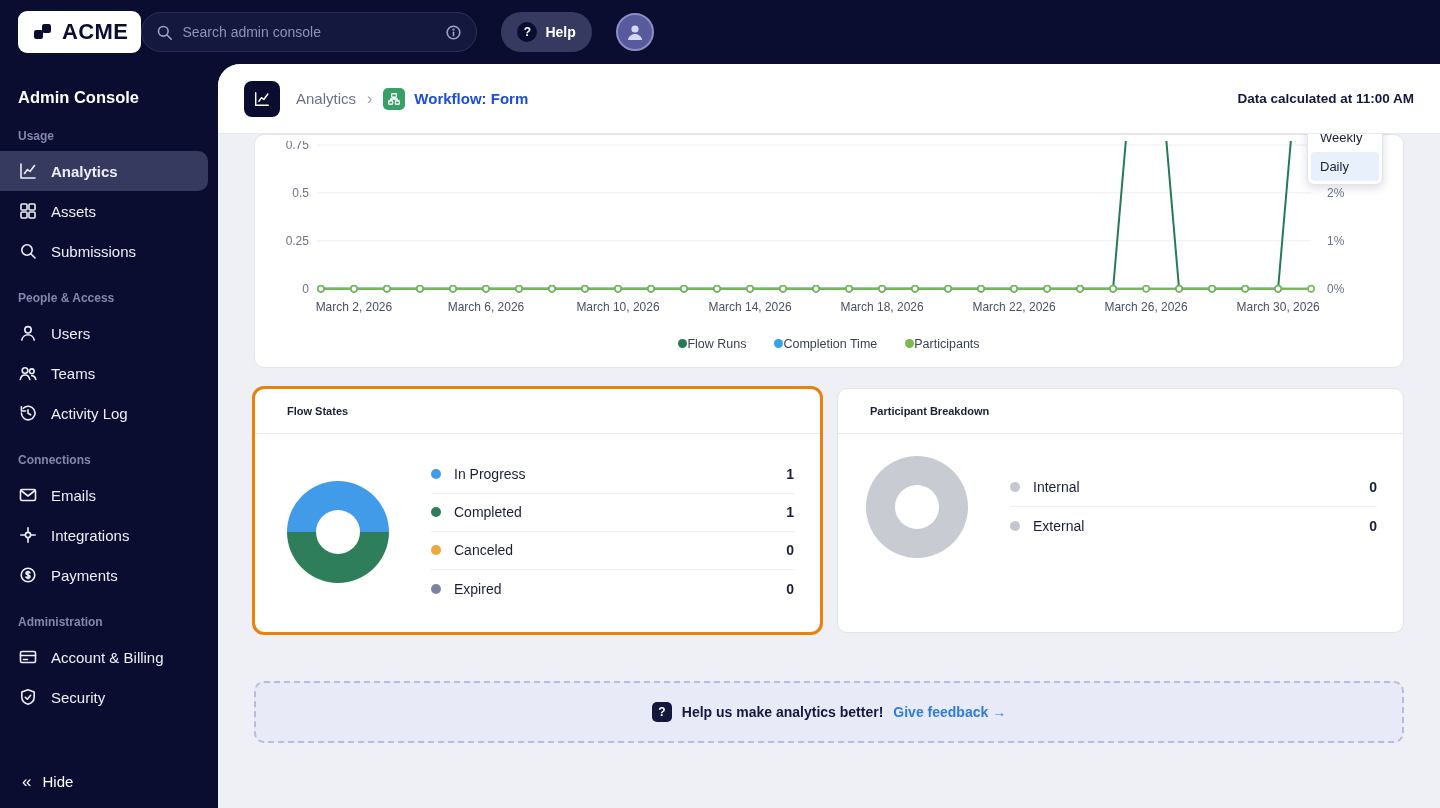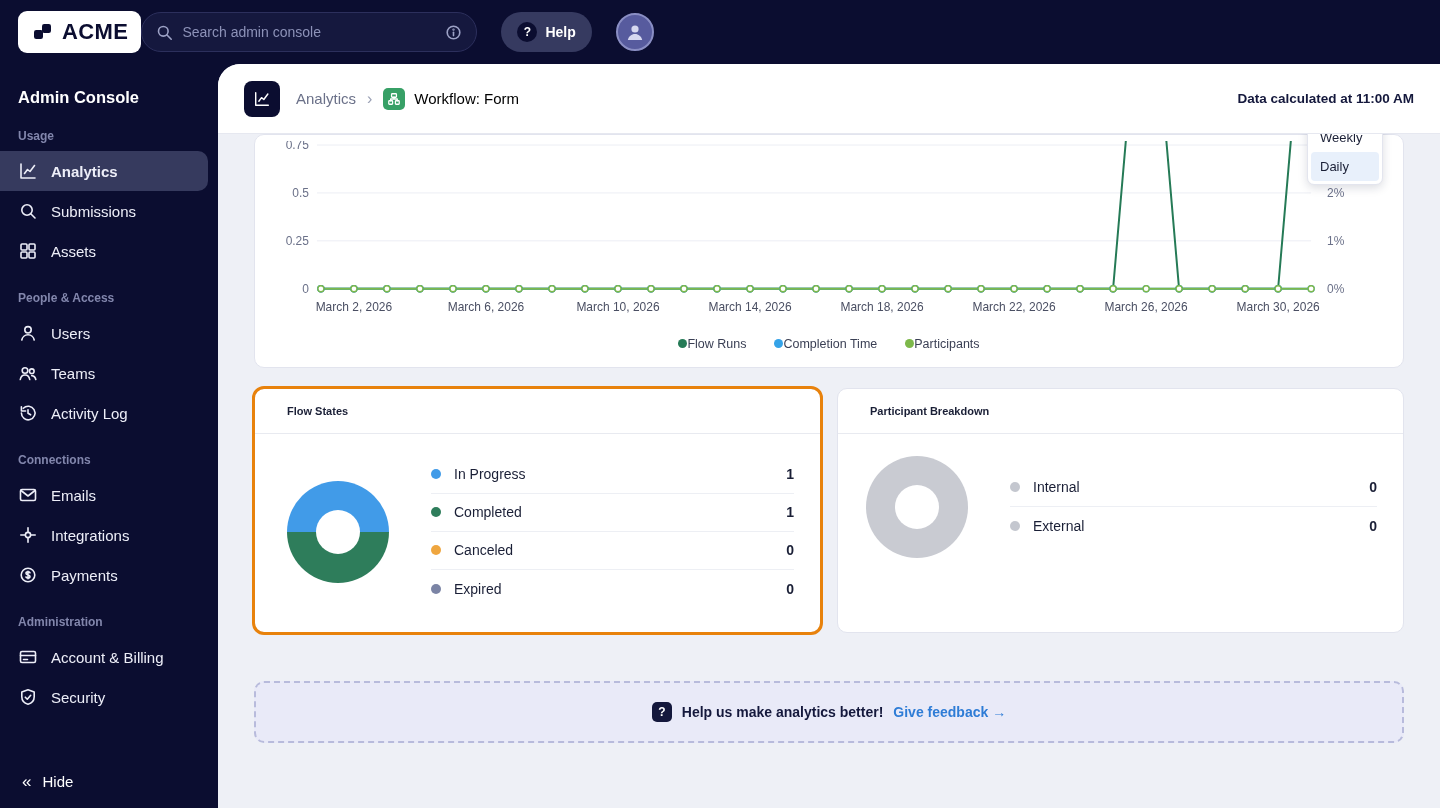--- a/index.html
+++ b/index.html
@@ -28,21 +28,21 @@
   .nav-icon svg{stroke:currentColor;fill:none;stroke-width:1.6;stroke-linecap:round;stroke-linejoin:round}
   .hide-row{margin-top:auto;display:flex;align-items:center;gap:11px;padding:12px 22px 18px;font-size:15px;cursor:pointer}
   .hide-chevrons{font-size:17px;line-height:1}
   
   .main{flex:1;background:#EEF0F6;border-top-left-radius:22px;overflow:hidden;display:flex;flex-direction:column}
   .main-header{height:70px;background:#fff;display:flex;align-items:center;padding:0 26px;position:relative;z-index:5;border-bottom:1px solid #E6E8F0;flex:none}
   .mh-icon{width:36px;height:36px;border-radius:8px;background:#0B0D30;display:flex;align-items:center;justify-content:center;margin-right:16px}
   .crumb-root{color:#6B7189;font-size:15px;cursor:pointer}
   .crumb-sep{color:#9AA0B5;font-size:16px;margin:0 11px}
   .wf-icon{width:22px;height:22px;border-radius:5px;background:#37A066;display:flex;align-items:center;justify-content:center;margin-right:9px}
-  .crumb-current{font-size:15px;font-weight:400;color:#000000}
+  .crumb-current{font-size:15px;font-weight:700;color:#1d4ed8}
   .data-note{margin-left:auto;font-size:13.5px;font-weight:700;color:#14183C}
   .content{flex:1;padding:0 36px;position:relative;z-index:1}
   
   .chart-card{background:#fff;border:1px solid #E2E4EE;border-radius:10px;padding:6px 14px 16px;position:relative}
   .chart-card svg{display:block;width:100%}
   .tick{font-size:12px;fill:#6B7189;font-family:"Liberation Sans",sans-serif}
   .xtick{font-size:12px;fill:#4A4F63;font-family:"Liberation Sans",sans-serif}
   .chart-legend{display:flex;justify-content:center;gap:28px;margin-top:14px}
   .legend-item{display:flex;align-items:center;font-size:12.5px;color:#3A3F54;cursor:pointer}
   .dot{width:9px;height:9px;border-radius:50%;flex:none;background:#ccc}
@@ -118,36 +118,36 @@
         <svg width="20" height="20" viewBox="0 0 20 20">
             <path d="M3 3v14h14"></path>
             <path d="M6.5 12.5l3-4 2.5 2 4.5-6"></path>
           </svg>
       </span>
       <span>Analytics</span>
     </div>
     <div class="nav-item">
       <span class="nav-icon">
         <svg width="20" height="20" viewBox="0 0 20 20">
-            <circle cx="9" cy="9" r="5.2"></circle>
-            <path d="M13 13l4 4"></path>
-          </svg>
-      </span>
-      <span>Submissions</span>
-    </div>
-    <div class="nav-item">
-      <span class="nav-icon">
-        <svg width="20" height="20" viewBox="0 0 20 20">
             <rect x="3" y="3" width="6" height="6" rx="1"></rect>
             <rect x="11" y="3" width="6" height="6" rx="1"></rect>
             <rect x="3" y="11" width="6" height="6" rx="1"></rect>
             <rect x="11" y="11" width="6" height="6" rx="1"></rect>
           </svg>
       </span>
       <span>Assets</span>
+    </div>
+    <div class="nav-item">
+      <span class="nav-icon">
+        <svg width="20" height="20" viewBox="0 0 20 20">
+            <circle cx="9" cy="9" r="5.2"></circle>
+            <path d="M13 13l4 4"></path>
+          </svg>
+      </span>
+      <span>Submissions</span>
     </div>
 
     <div class="sb-section">People &amp; Access</div>
     <div class="nav-item">
       <span class="nav-icon">
         <svg width="20" height="20" viewBox="0 0 20 20">
             <circle cx="10" cy="6.8" r="3.2"></circle>
             <path d="M3.8 17c.5-3 3.1-5.2 6.2-5.2s5.7 2.2 6.2 5.2"></path>
           </svg>
       </span>

